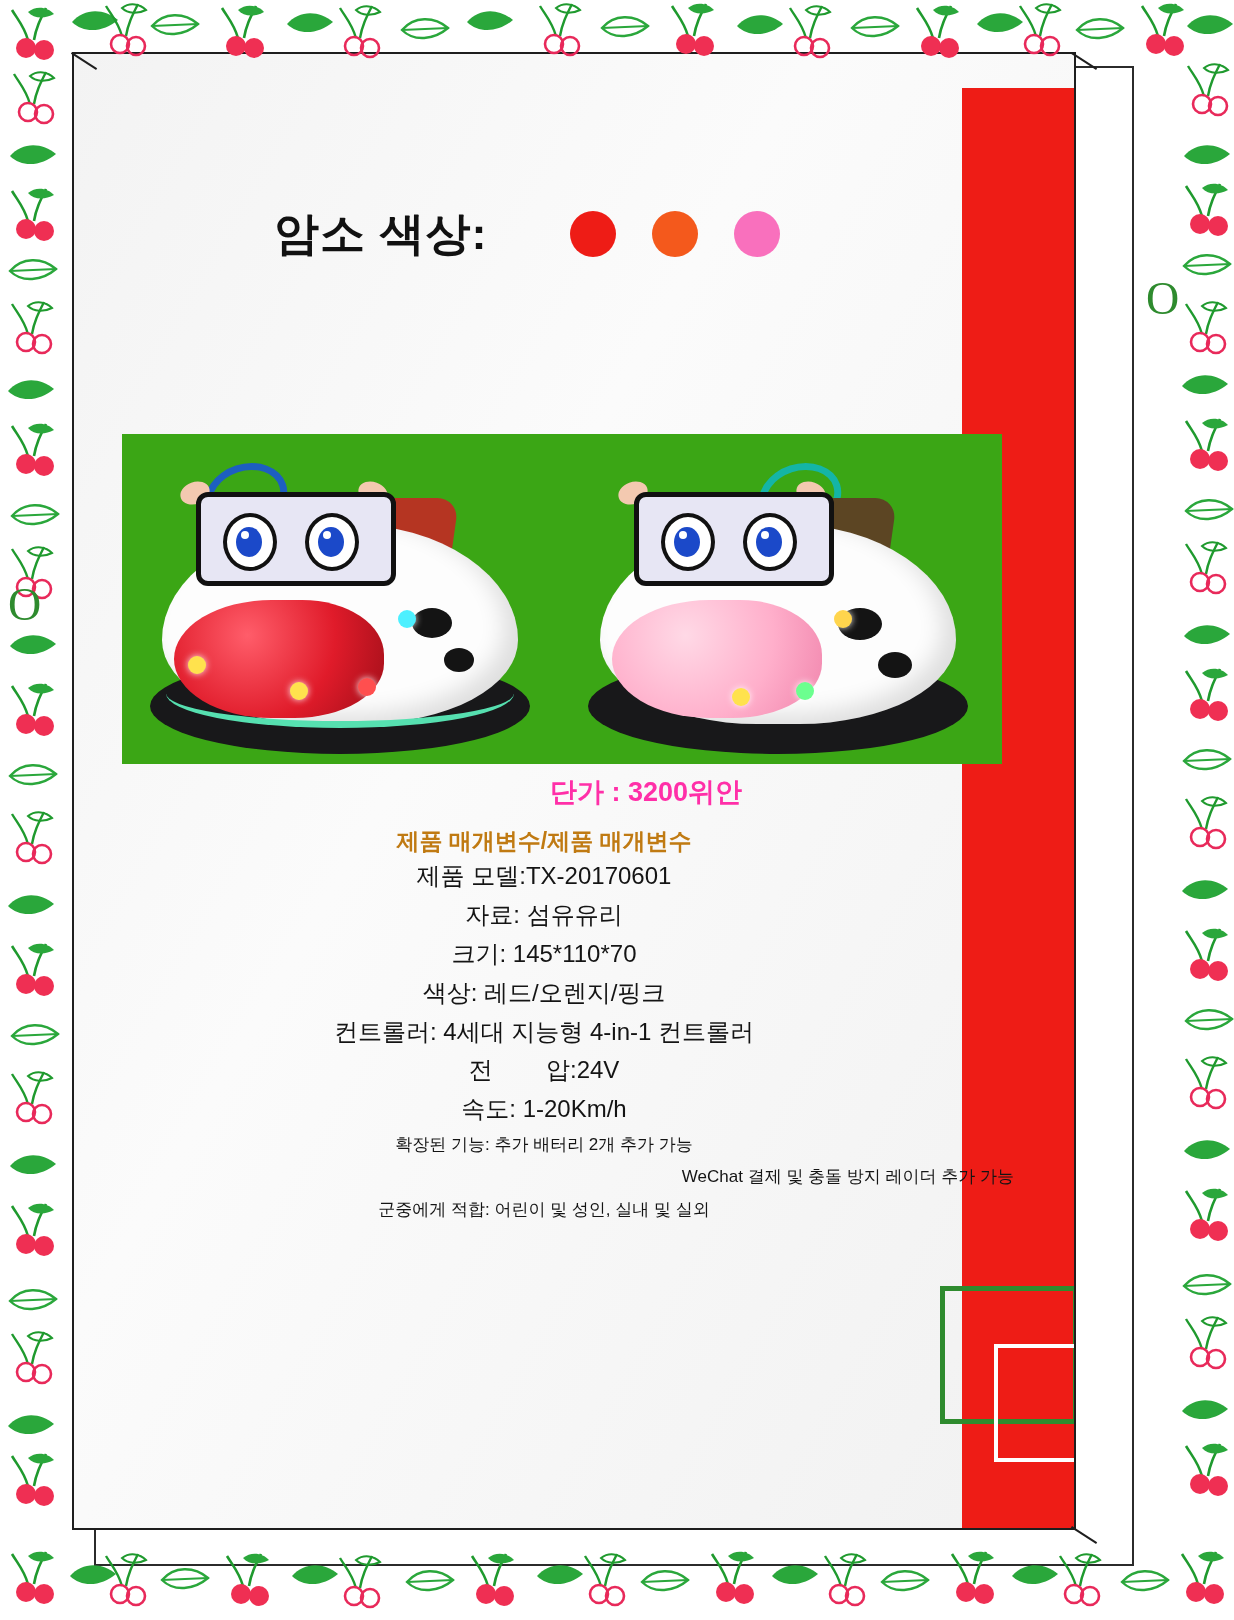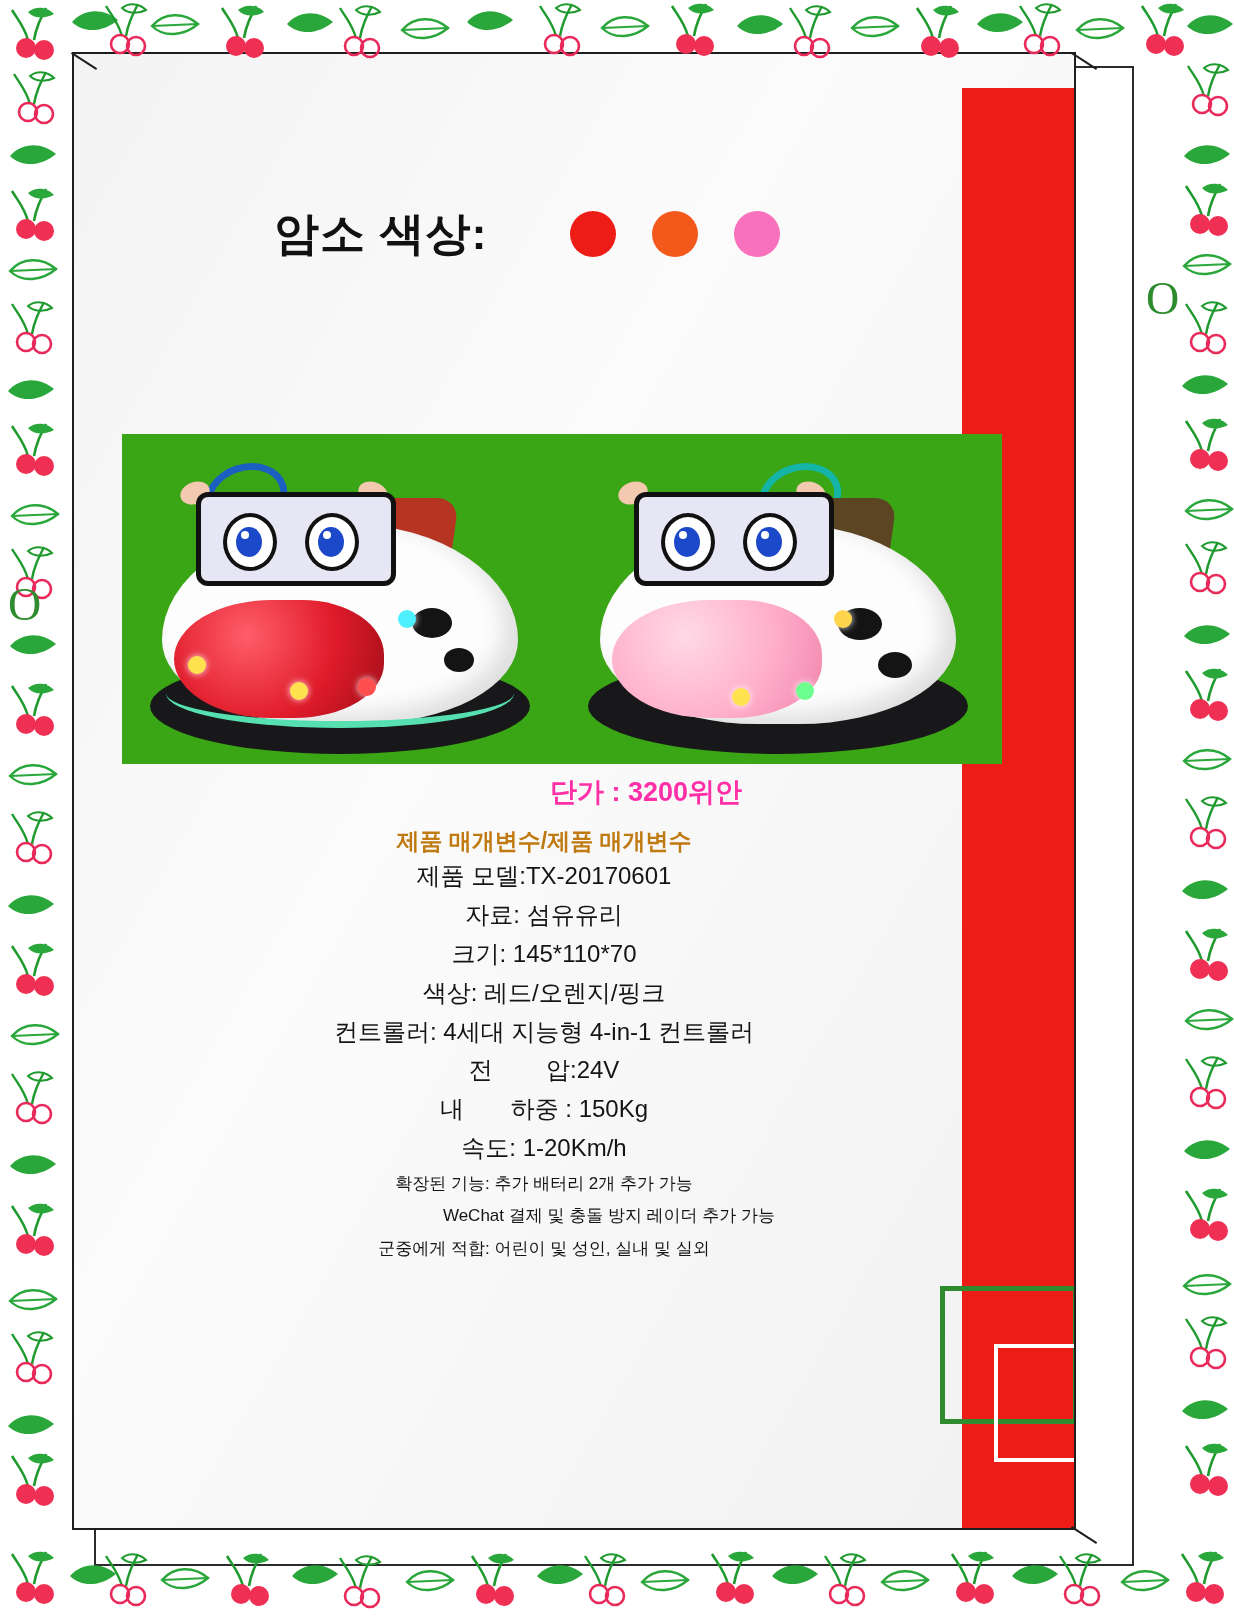--- a/index.html
+++ b/index.html
@@ -511,24 +511,23 @@
     <div class="price">단가 : 3200위안</div>
 
     <div class="specs">
       <div class="spec-head">제품 매개변수/제품 매개변수</div>
       <div class="spec-line">제품 모델:TX-20170601</div>
       <div class="spec-line">자료: 섬유유리</div>
       <div class="spec-line">크기: 145*110*70</div>
       <div class="spec-line">색상: 레드/오렌지/핑크</div>
       <div class="spec-line">컨트롤러: 4세대 지능형 4-in-1 컨트롤러</div>
       <div class="spec-line">전        압:24V</div>
-      <div class="spec-line">내       하중 : 150Kg</div>
       <div class="spec-line">속도: 1-20Km/h</div>
       <div class="spec-line sm">확장된 기능: 추가 배터리 2개 추가 가능</div>
-      <div class="spec-line sm" style="padding-left:130px;">WeChat 결제 및 충돌 방지 레이더 추가 가능</div>
+      <div class="spec-line sm" style="padding-left:130px;text-align:right;">WeChat 결제 및 충돌 방지 레이더 추가 가능</div>
       <div class="spec-line sm">군중에게 적합: 어린이 및 성인, 실내 및 실외</div>
     </div>
 
     <div class="green-box"></div>
     <div class="white-box"></div>
 
   </div>
 </div>
 
 </body></html>

